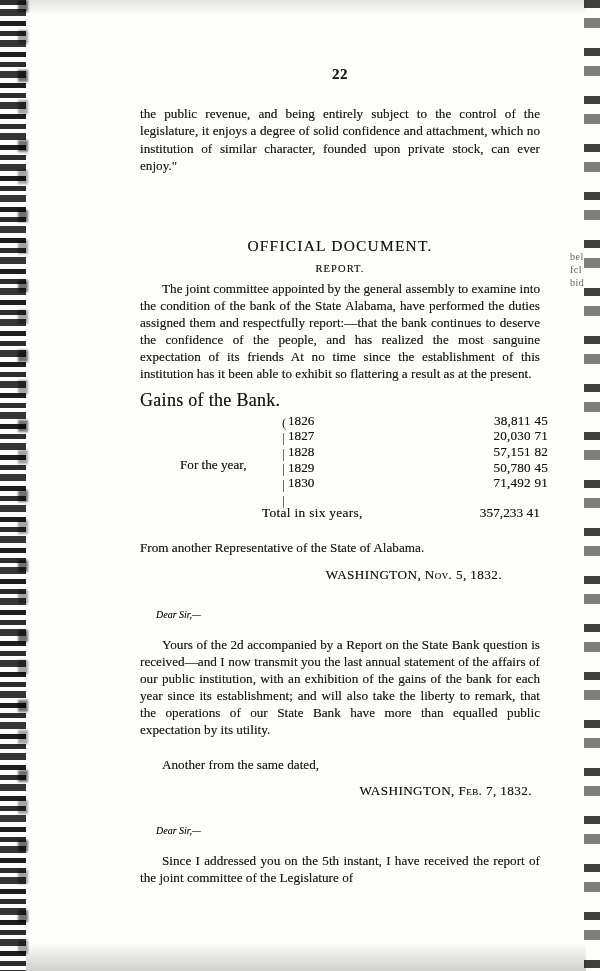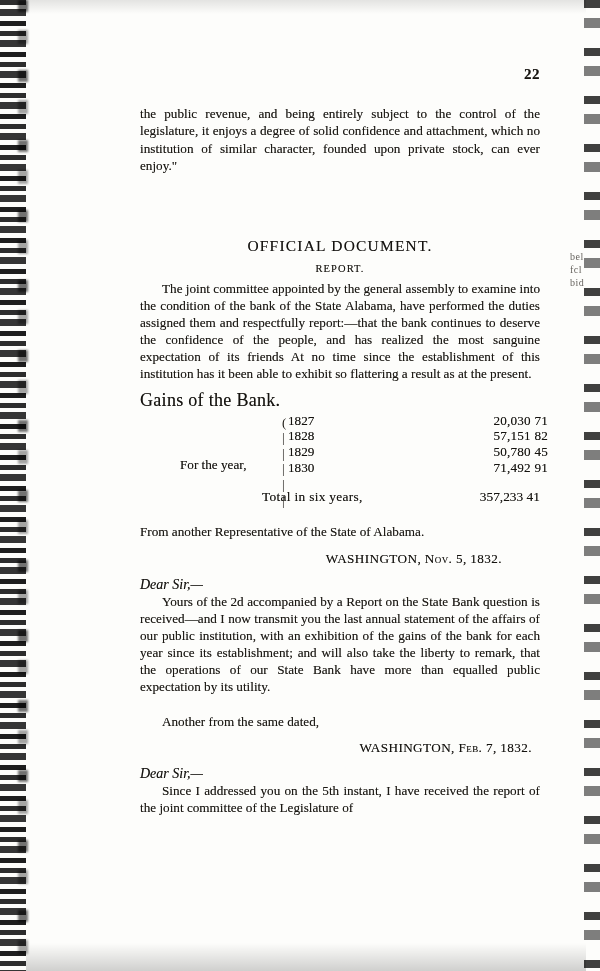--- a/index.html
+++ b/index.html
@@ -94,21 +94,21 @@
   }
 
   
   .column {
     position: absolute;
     left: 140px;
     top: 66px;
     width: 400px;
   }
   .folio {
-    text-align: right;
+    text-align: center;
     font-size: 15px;
     font-weight: bold;
     letter-spacing: .5px;
     margin-bottom: 22px;
     color: #171511;
   }
   .para {
     font-size: 13.2px;
     line-height: 17.4px;
     text-align: justify;
@@ -190,23 +190,23 @@
   .total-row .amt { width: 110px; text-align: right; }
   .right-line {
     text-align: right;
     font-size: 13.2px;
     margin: 0;
     padding-right: 38px;
     letter-spacing: .2px;
   }
   .right-line.closer { padding-right: 8px; }
   .salutation {
-    font-size: 14px;
+    font-size: 10px;
     font-style: italic;
-    margin: 0;
+    margin: 16px;
   }
 
   .smallcaps {
     font-variant: small-caps;
     letter-spacing: .4px;
   }
 
   
   .inky { text-shadow: 0 0 .4px rgba(0,0,0,.45); }
 </style>
@@ -245,20 +245,24 @@
 
     <div class="table-caption inky">Gains of the Bank.</div>
 
     <div class="gains">
       <div class="gains-label inky">For the year,</div>
       <div class="brace">
         (<br>|<br>|<br>|<br>|<br>|
       </div>
       <div class="gains-rows">
         <div class="grow inky">
+          <span class="yr">1826</span>
+          <span class="amt">38,811 45</span>
+        </div>
+        <div class="grow inky">
           <span class="yr">1827</span>
           <span class="amt">20,030 71</span>
         </div>
         <div class="grow inky">
           <span class="yr">1828</span>
           <span class="amt">57,151 82</span>
         </div>
         <div class="grow inky">
           <span class="yr">1829</span>
           <span class="amt">50,780 45</span>

